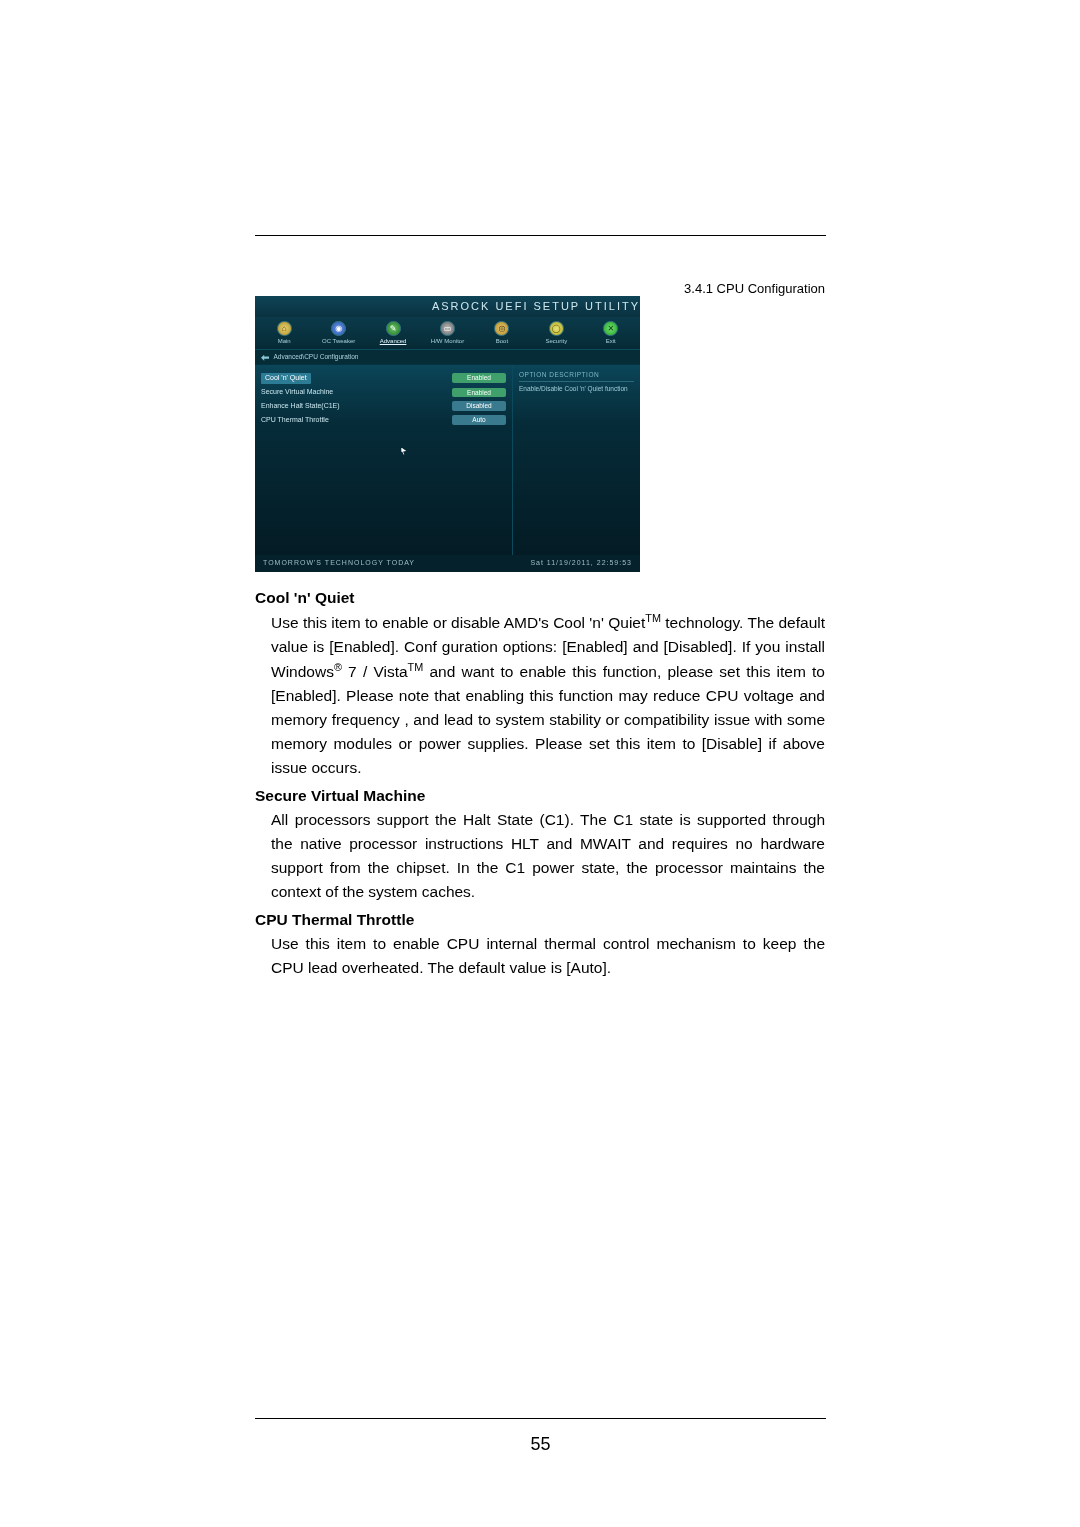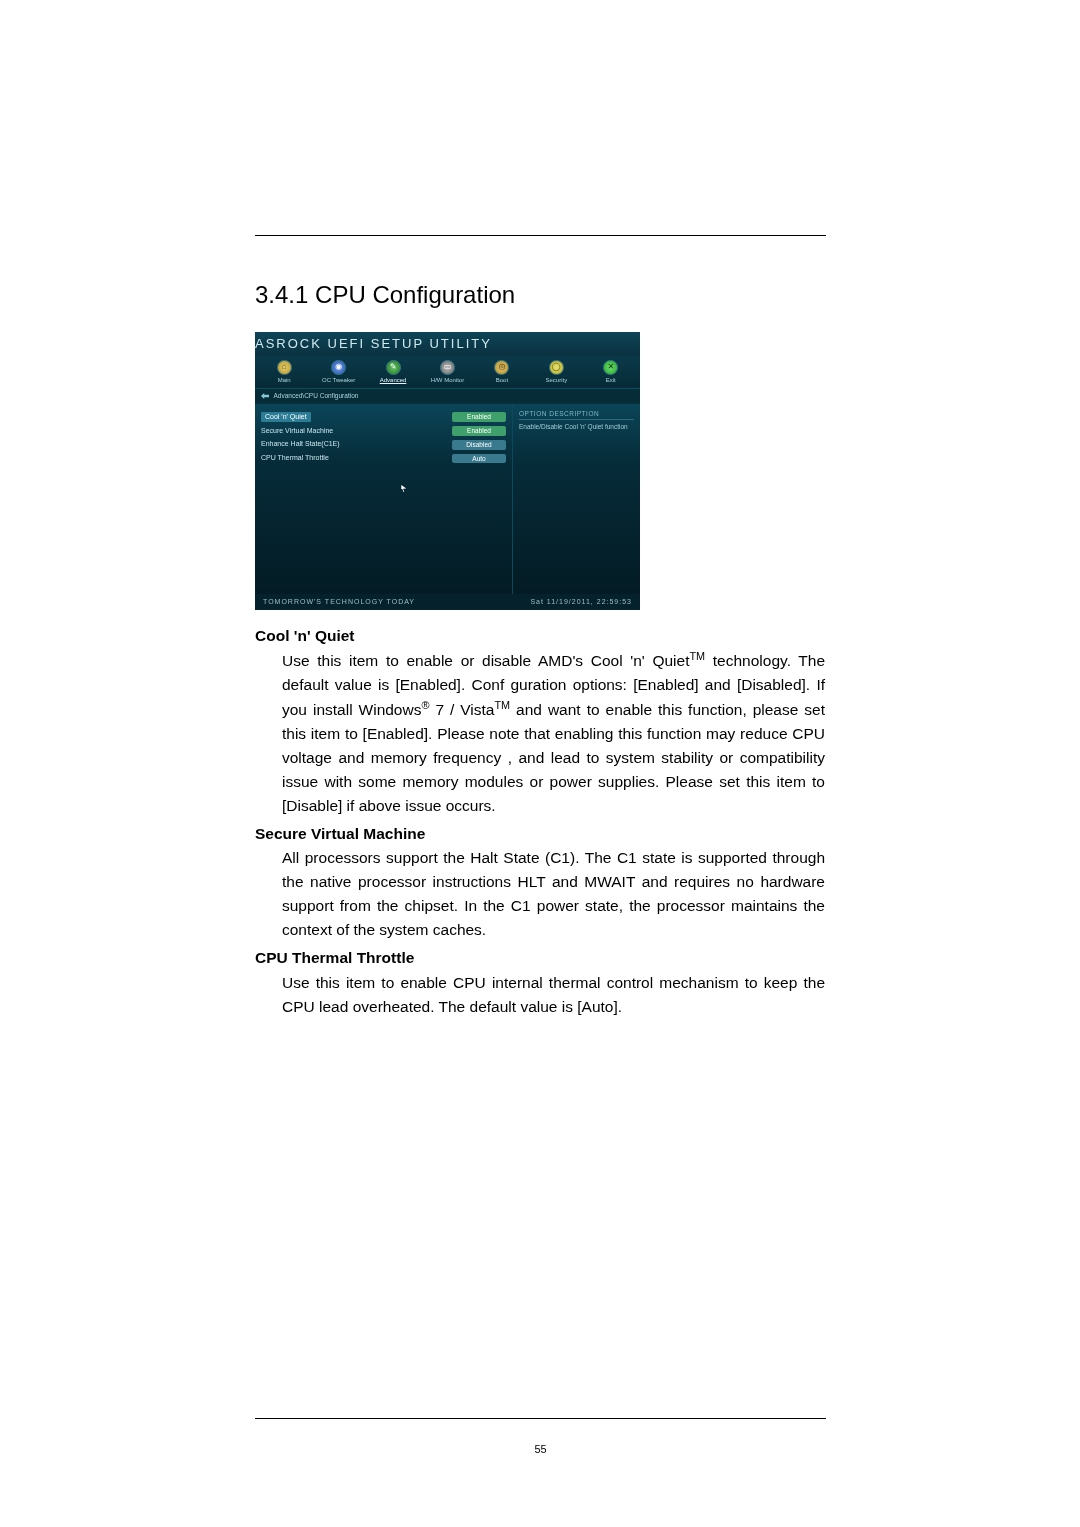--- a/index.html
+++ b/index.html
@@ -18,39 +18,40 @@
     box-sizing: border-box;
     padding: 235px 255px 0 255px;
   }
   .hr-top {
     border: none;
     border-top: 1px solid #000;
     margin: 0 0 45px 0;
     width: 571px;
   }
   .section-title {
-    font-size: 24px;
+    font-size: 13px;
     font-weight: normal;
-    margin: 0 0 23px 0;
+    margin: 0 0 0 0;
+    text-align: right;
   }
   
   .bios {
     width: 385px;
     background: #0c3a4a;
     color: #c8e6ef;
     font-size: 7px;
     line-height: 1.2;
     position: relative;
     margin-bottom: 14px;
   }
   .bios-title {
-    text-align: left;
+    text-align: right;
     padding: 4px 0 4px 0;
     letter-spacing: 2px;
-    font-size: 13px;
+    font-size: 11px;
     color: #cfe8ee;
     background: linear-gradient(#0e4456, #0a3140);
   }
   .bios-nav {
     display: flex;
     background: linear-gradient(#0b3a4a, #062a36);
     padding: 4px 2px 4px 2px;
     border-bottom: 1px solid #0a4b5c;
   }
   .bios-nav-item {
@@ -156,38 +157,38 @@
     font-size: 15.5px;
     line-height: 1.55;
     text-align: justify;
     color:#000;
   }
   .item-title {
     font-weight: bold;
     margin-top: 4px;
   }
   .item-body {
-    margin-left: 27px;
+    margin-left: 16px;
   }
   sup { font-size: 0.7em; }
   .hr-bottom {
     border:none;
     border-top:1px solid #000;
     width:571px;
     position:absolute;
     left:255px;
     bottom:100px;
   }
   .page-number {
     position:absolute;
     bottom:72px;
     width:571px;
     left:255px;
     text-align:center;
-    font-size:11px;
+    font-size:18px;
   }
   .back-arrow{
     display:inline-block;
     width:8px;height:6px;
     margin-right:3px;
     background:#88c7d6;
     clip-path:polygon(0 50%,40% 0,40% 30%,100% 30%,100% 70%,40% 70%,40% 100%);
     vertical-align:middle;
   }
 </style>

